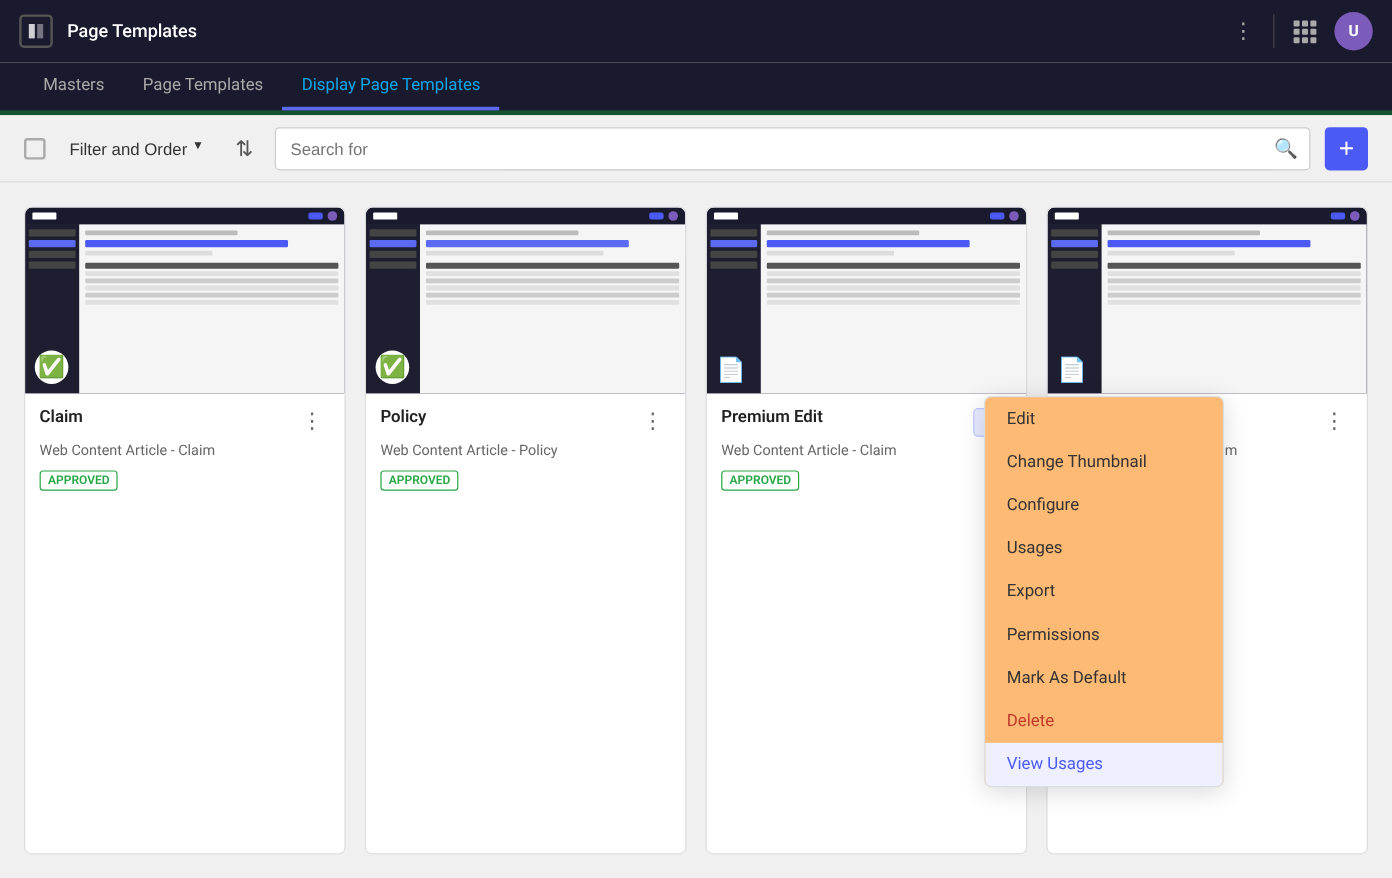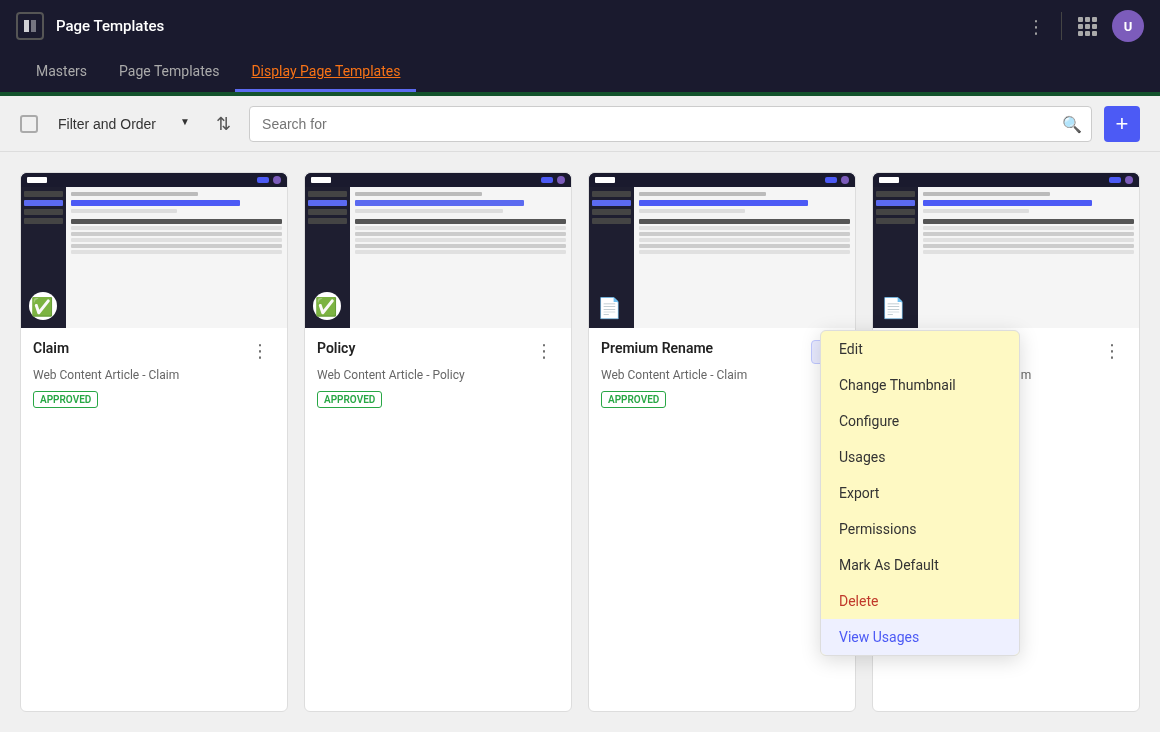--- a/index.html
+++ b/index.html
@@ -63,44 +63,43 @@
     }
     .tab {
       color: #aaa;
       font-size: 14px;
       padding: 10px 16px;
       cursor: pointer;
       border-bottom: 3px solid transparent;
       white-space: nowrap;
     }
     .tab.active {
-      color: #f97316;
+      color: #0ea5e9;
       border-bottom: 3px solid #5b6af0;
-      text-decoration: underline;
     }
 
     
     .toolbar {
       background: #f0f0f0;
       height: 56px;
       display: flex;
       align-items: center;
       padding: 0 20px;
       gap: 12px;
       border-bottom: 1px solid #ddd;
     }
     .checkbox-container {
       width: 18px; height: 18px;
       border: 2px solid #aaa;
       border-radius: 3px;
       cursor: pointer;
       flex-shrink: 0;
     }
     .filter-btn {
-      display: flex; gap: 24px;
+      display: flex; gap: 4px;
       background: transparent; border: none; cursor: pointer;
       font-size: 14px; color: #333; padding: 6px 8px;
     }
     .sort-btn {
       background: transparent; border: none; cursor: pointer;
       font-size: 18px; color: #555; padding: 6px;
     }
     .search-wrap {
       flex: 1;
       position: relative;
@@ -240,21 +239,21 @@
     }
     .card-menu-btn.active {
       background: #e8eaff;
       color: #4c5af5;
       border: 1px solid #c0c8ff;
     }
 
     
     .context-menu {
       position: absolute;
-      background: #fef9c3;
+      background: #fdba74;
       border: 1px solid #ddd;
       border-radius: 6px;
       box-shadow: 0 4px 20px rgba(0,0,0,0.15);
       z-index: 100;
       min-width: 200px;
       top: 330px;
       left: 820px;
       overflow: hidden;
     }
     .menu-item {
@@ -432,21 +431,21 @@
             <div class="mini-table-row"></div>
           </div>
         </div>
       </div>
       <div class="card-badge-area">
         <span class="blue-doc-icon">📄</span>
       </div>
     </div>
     <div class="card-info">
       <div class="card-text">
-        <div class="card-name">Premium Rename</div>
+        <div class="card-name">Premium Edit</div>
         <div class="card-subtitle">Web Content Article - Claim</div>
         <span class="card-tag">APPROVED</span>
       </div>
       <button class="card-menu-btn active">⋮</button>
     </div>
   </div>
 
   <div class="template-card">
     <div class="card-thumbnail">
       <div class="mini-page">

